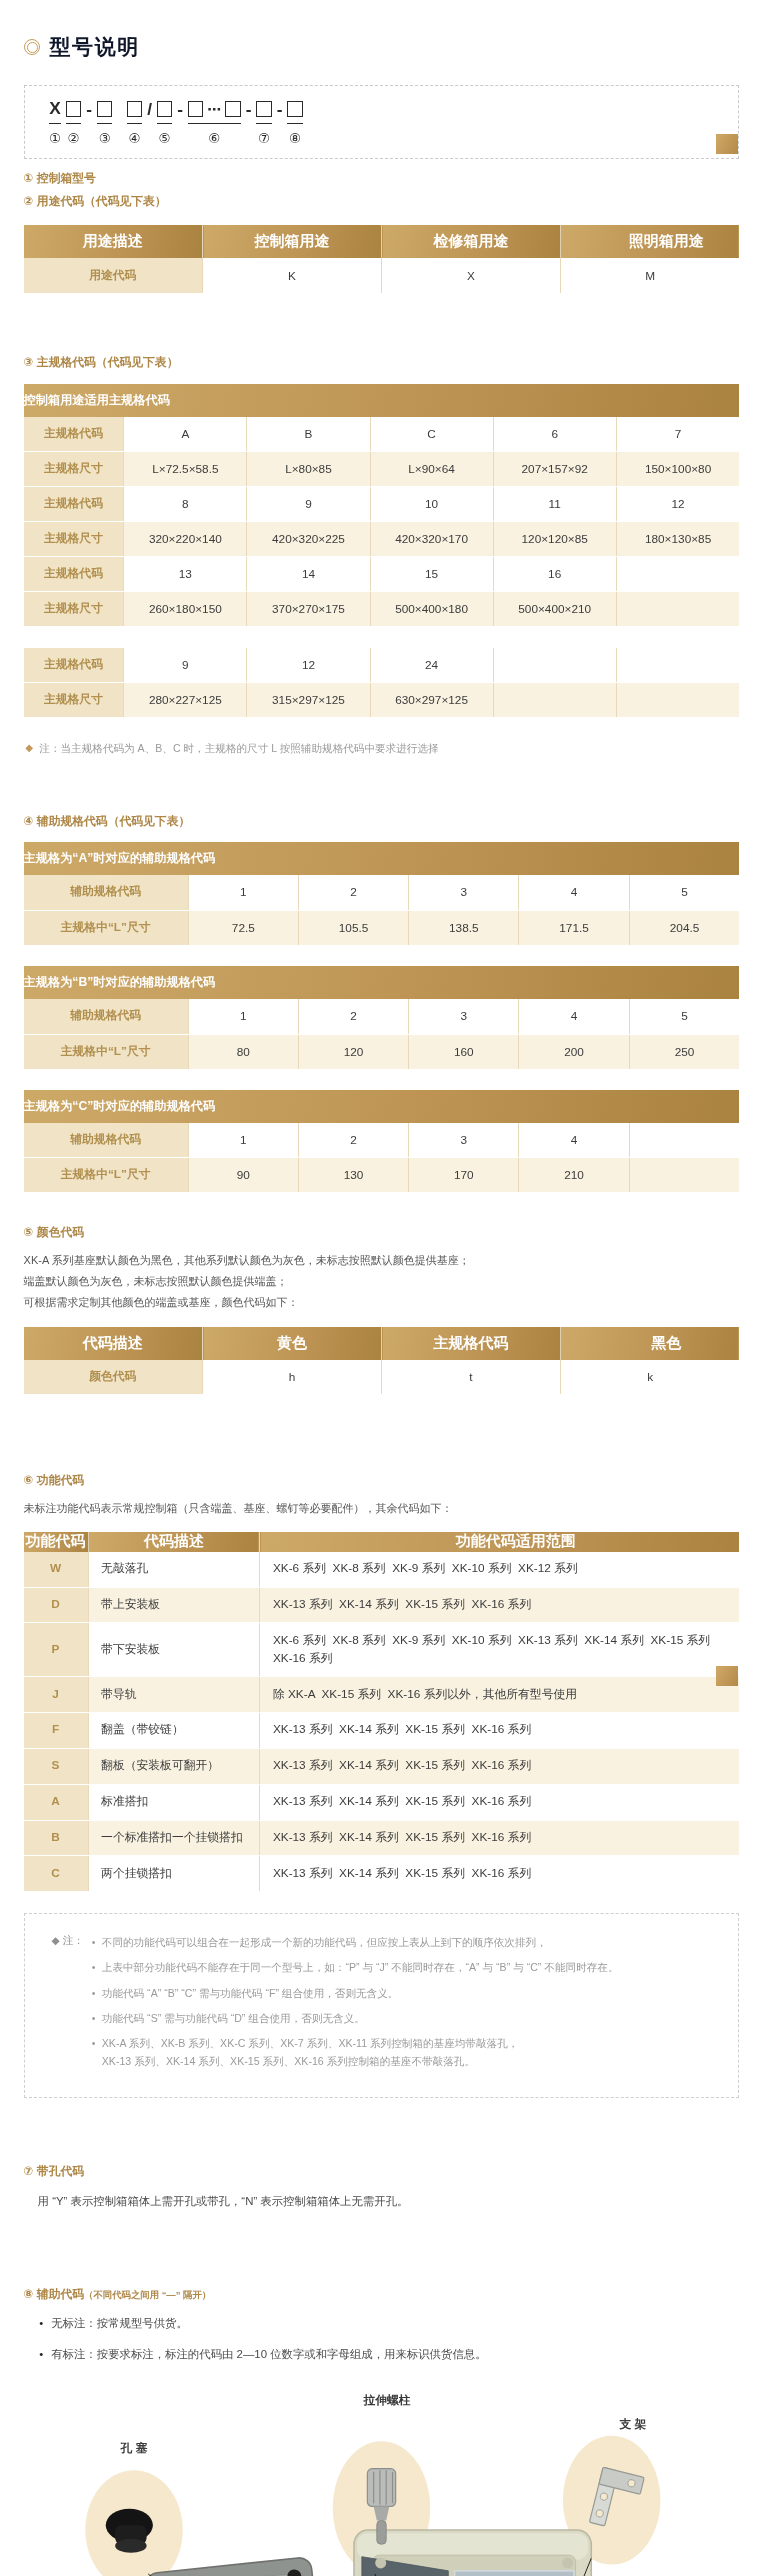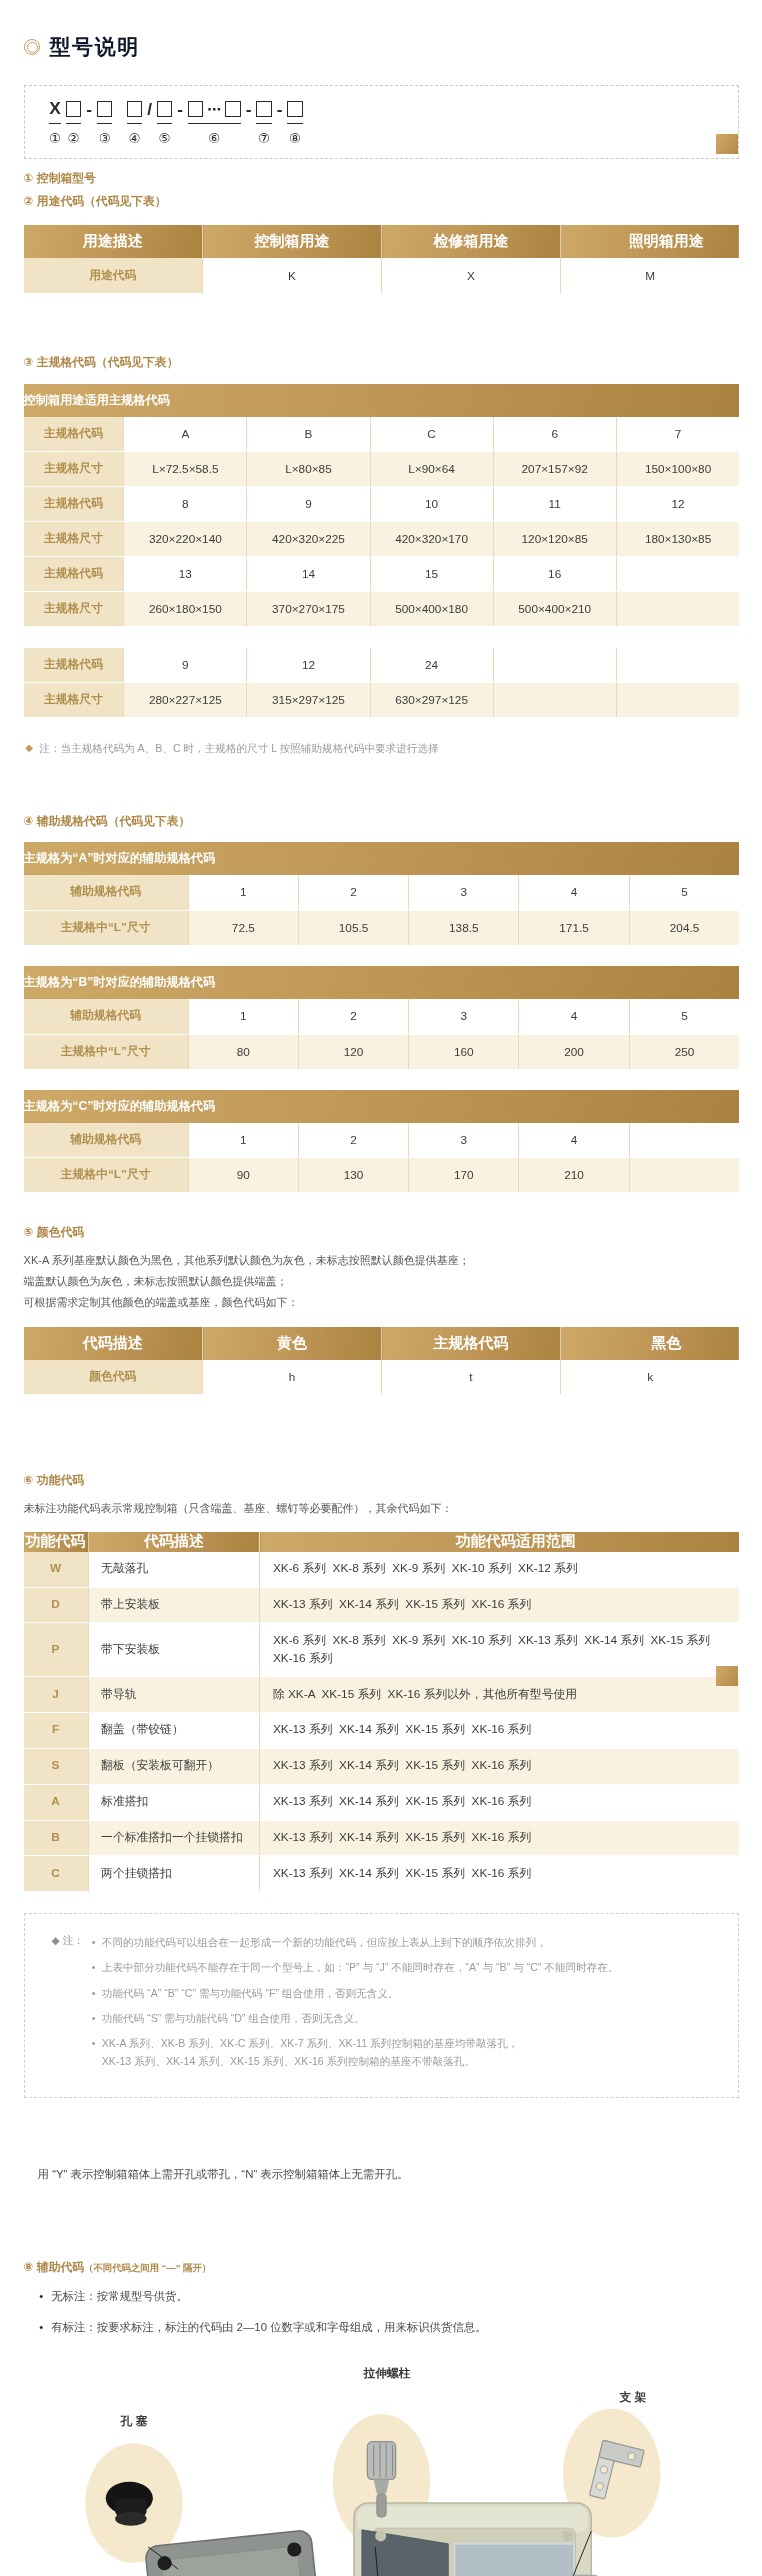--- a/index.html
+++ b/index.html
@@ -525,20 +525,21 @@
             <span class="dot">•</span>
             <span class="txt">XK-A 系列、XK-B 系列、XK-C 系列、XK-7 系列、XK-11 系列控制箱的基座均带敲落孔，
 XK-13 系列、XK-14 系列、XK-15 系列、XK-16 系列控制箱的基座不带敲落孔。</span>
           </div>
         </div>
     </div>
   </div>
 
   <div class="gap-xl" style="height:66px;"></div>
 
+  <div class="sec" style="margin-bottom:11px;">⑦ 带孔代码</div>
   <div class="body-dark">用 “Y” 表示控制箱箱体上需开孔或带孔，“N” 表示控制箱箱体上无需开孔。</div>
 
   <div class="gap-xl" style="height:75px;"></div>
 
   <div class="sec">
     <span>⑧ 辅助代码</span><span class="sub">（不同代码之间用 “—” 隔开）</span>
   </div>
   <div class="bullets-dark">
     <div class="bd-item">
       <span class="dot">•</span>

